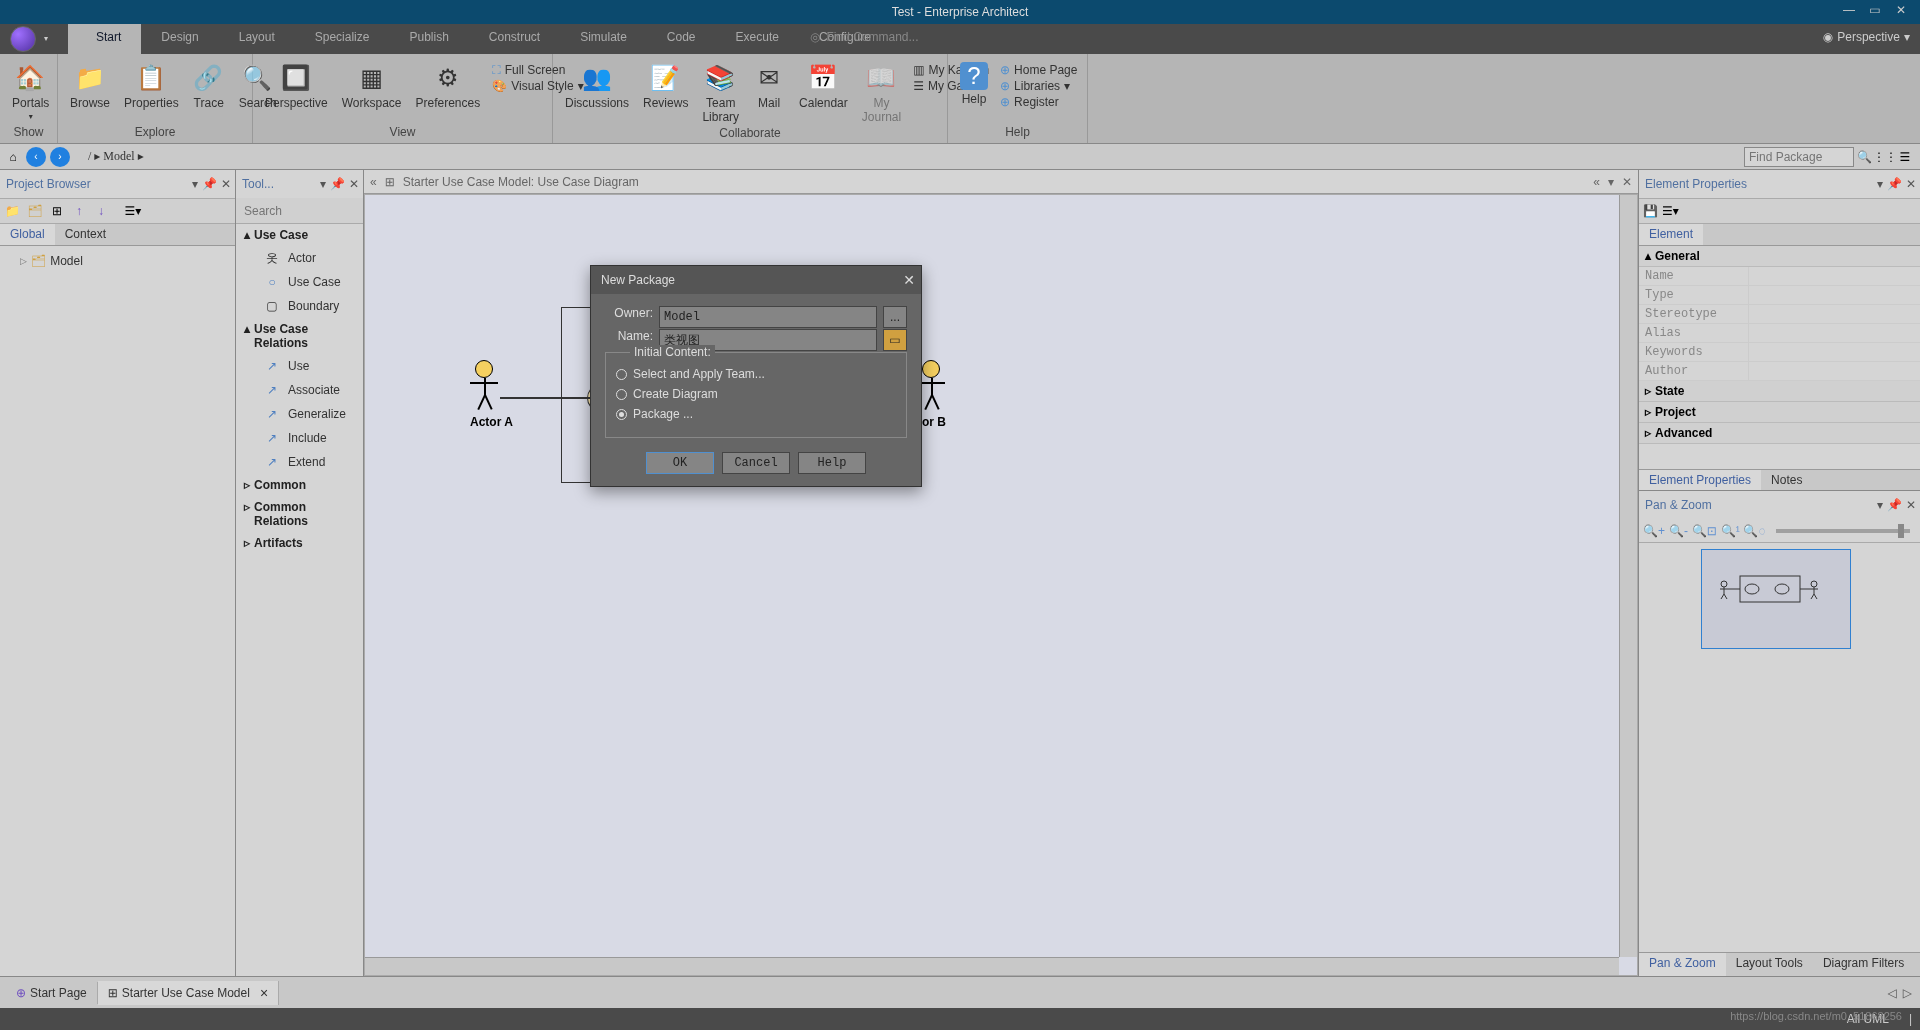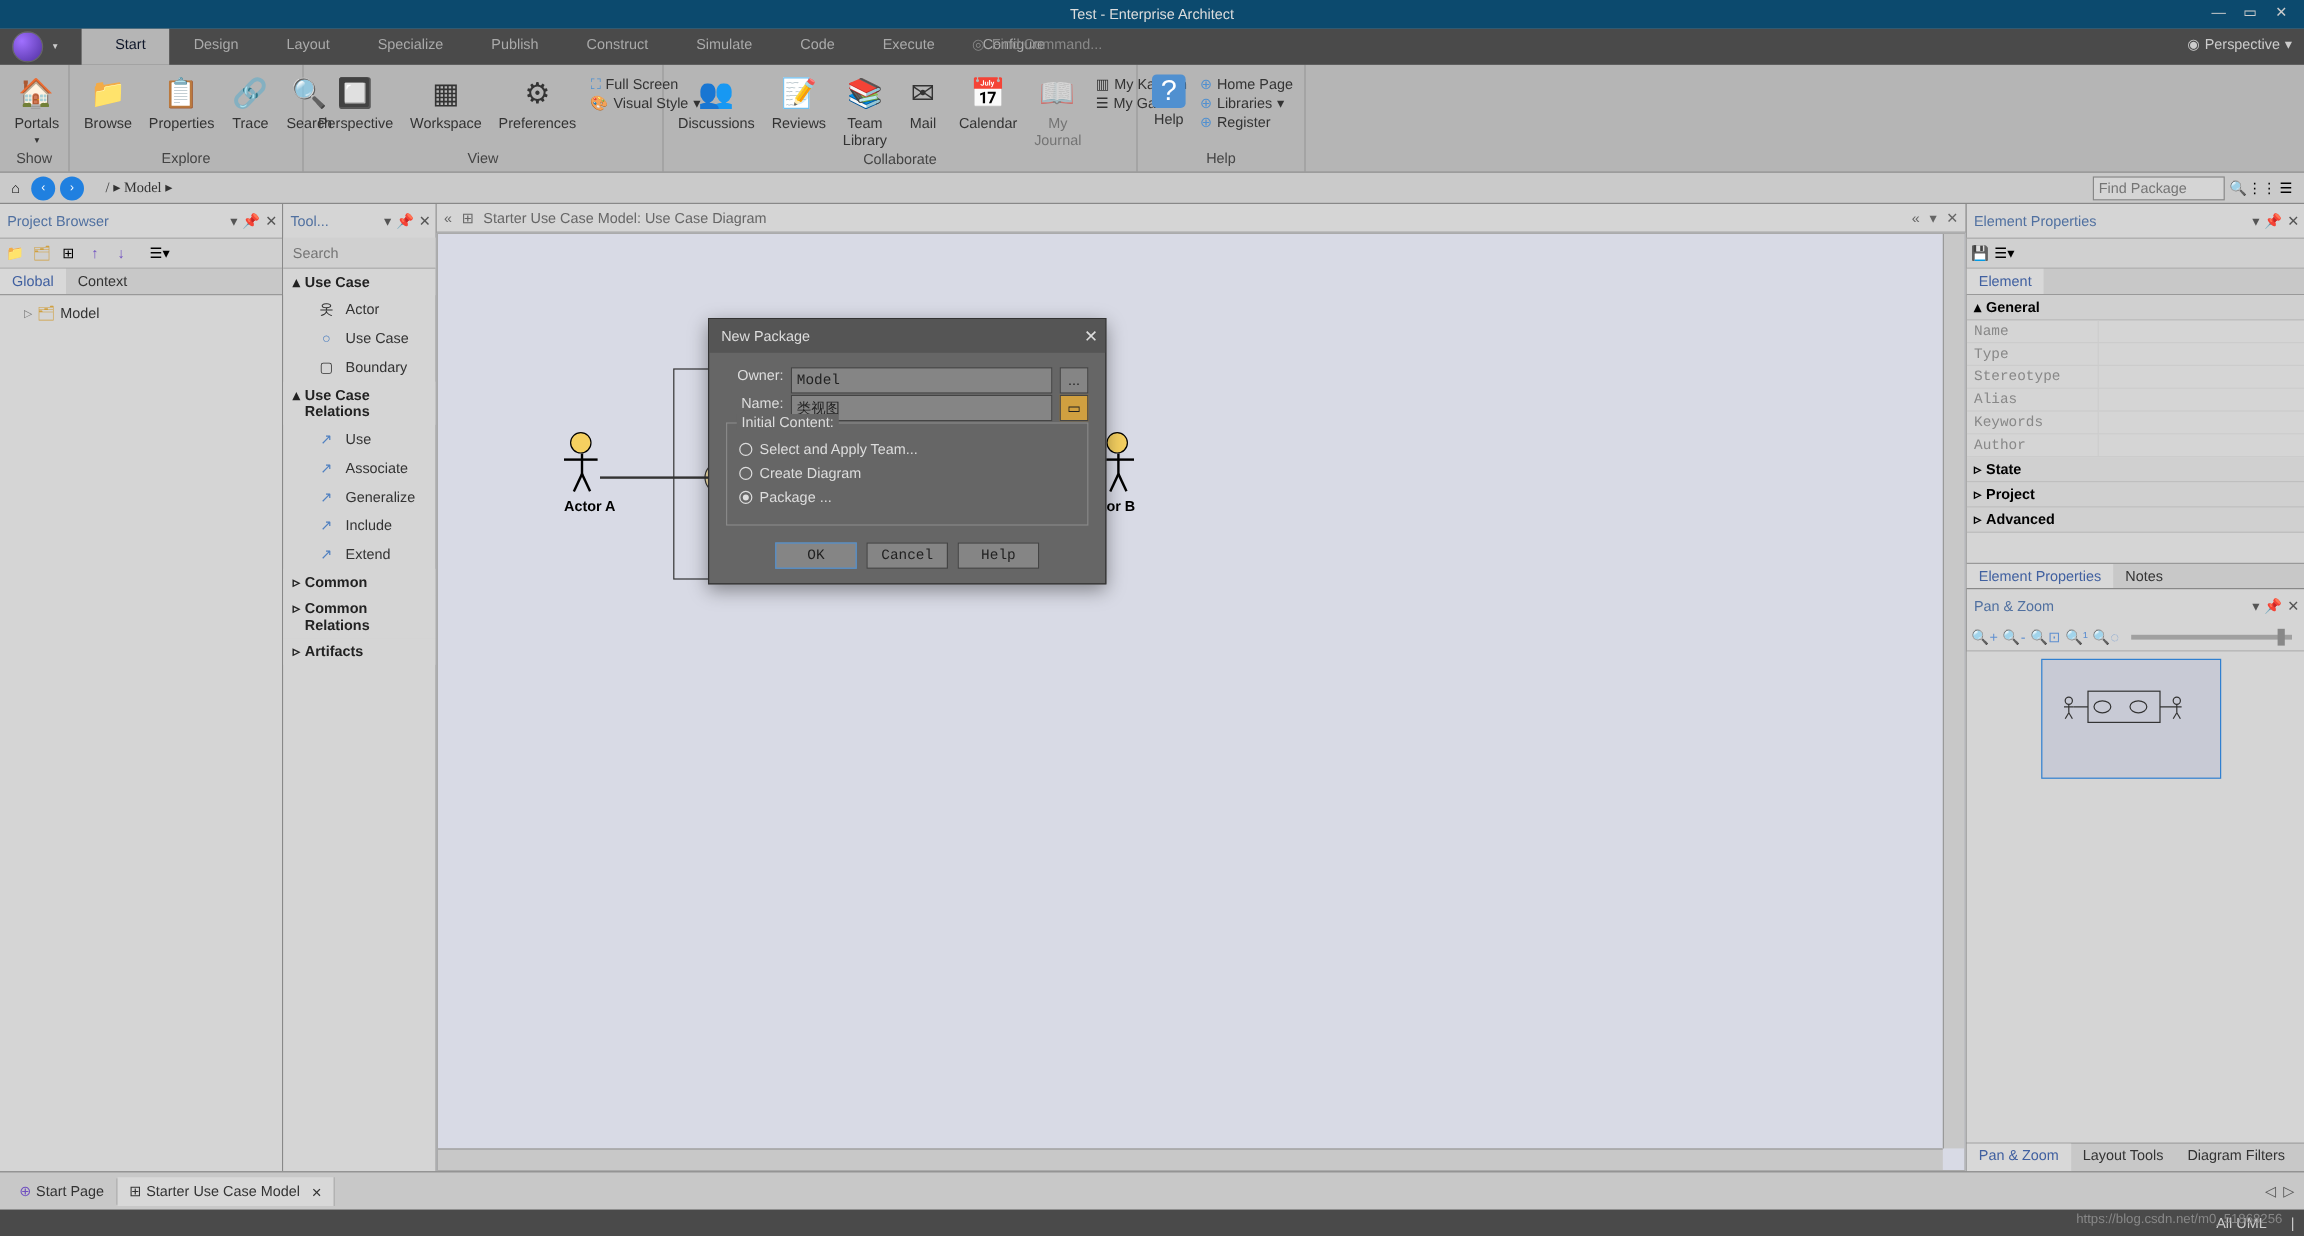--- a/index.html
+++ b/index.html
@@ -107,21 +107,21 @@
 
 .dialog-overlay { position: absolute; left: 590px; top: 265px; width: 332px; background: #666; border: 1px solid #333; box-shadow: 0 5px 15px rgba(0,0,0,0.4); }
 .dialog-title { height: 28px; background: #555; color: #ddd; display: flex; align-items: center; padding: 0 10px; position: relative; }
 .dialog-close { position: absolute; right: 6px; color: #ddd; cursor: pointer; font-size: 14px; }
 .dialog-body { padding: 12px 14px; color: #ddd; font-family: "Courier New", monospace; }
 .dlg-row { display: flex; align-items: flex-start; gap: 6px; margin-bottom: 1px; }
 .dlg-label { width: 48px; text-align: right; }
 .dlg-input { flex: 1; height: 22px; background: #858585; border: 1px solid #444; color: #222; padding: 0 4px; font-family: "Courier New", monospace; }
 .dlg-btn-sm { width: 24px; height: 22px; background: #858585; border: 1px solid #444; display: flex; align-items: center; justify-content: center; cursor: pointer; color:#222;}
 .dlg-fieldset { border: 1px solid #888; padding: 14px 10px 10px; position: relative; margin-bottom: 14px; }
-.dlg-legend { position: absolute; top: -8px; left: 8px; background: #666; padding: 0 4px; }
+.dlg-legend { position: absolute; top: -8px; left: 24px; background: #666; padding: 0 4px; }
 .dlg-radio { display: flex; align-items: center; gap: 6px; margin-bottom: 6px; cursor: pointer; }
 .radio { width: 11px; height: 11px; border: 1.5px solid #ddd; border-radius: 50%; display: flex; align-items: center; justify-content: center; }
 .radio.sel::after { content: ''; width: 5px; height: 5px; background: #ddd; border-radius: 50%; }
 .dlg-buttons { display: flex; justify-content: center; gap: 8px; }
 .dlg-button { width: 68px; height: 22px; background: #858585; border: 1px solid #444; color: #222; cursor: pointer; font-family: "Courier New", monospace; display:flex; align-items:center; justify-content:center; }
 .dlg-button.primary { border: 1px solid #5090d0; }
 
 .watermark { position: absolute; right: 10px; bottom: 4px; color: #888; font-size: 11px; }
 .mag-icon { color: #6090d0; }
 .small-icon { width:18px; height:18px; display:flex; align-items:center; justify-content:center; cursor:pointer; }

